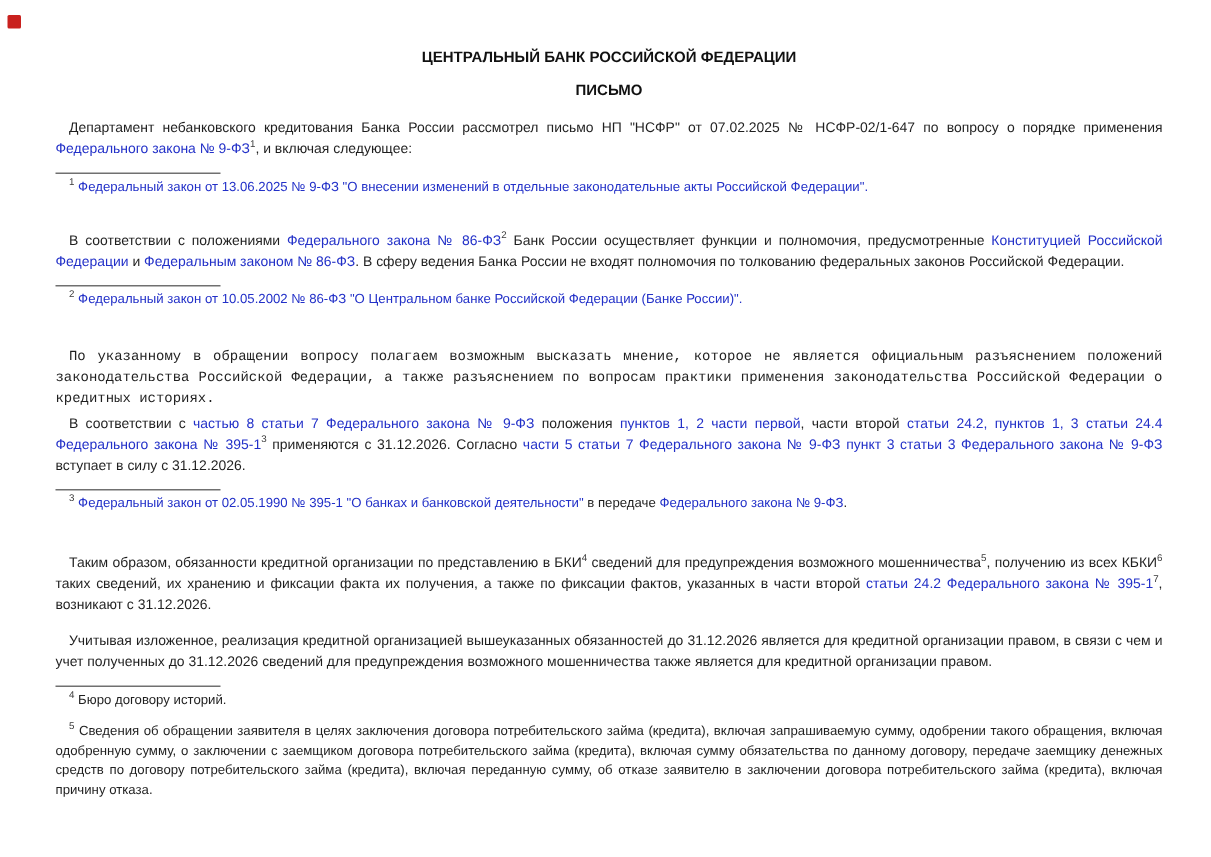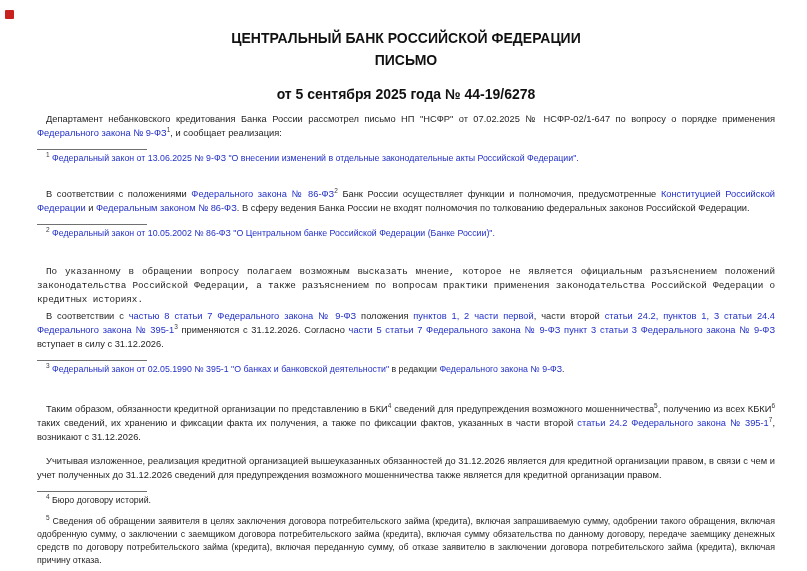--- a/index.html
+++ b/index.html
@@ -16,26 +16,26 @@
     background:#c9211e;border-radius:1px;
   }
   .doc{
     position:absolute;left:0;top:0;width:807px;
     padding:32px 32px 0 37px;
     box-sizing:border-box;
   }
   .center-bold{
     text-align:center;
     font-weight:bold;
-    font-size:14px;
+    font-size:10px;
     line-height:13px;
     color:#111111;
   }
   .org{margin-bottom:9px;}
-  .doctype{margin-bottom:21px;text-align:center;}
+  .doctype{margin-bottom:11px;text-align:center;}
   .date{margin-bottom:11px;}
   .subject{margin-bottom:30px;font-size:10.5px;}
   .para{
     font-size:9.3px;
     line-height:14px;
     text-align:justify;
     text-indent:9px;
     color:#1f1f1f;
   }
   .p2{margin-top:22px;}
@@ -70,29 +70,28 @@
   }
 </style>
 </head>
 <body>
 
 <div class="corner-mark"></div>
 
 <div class="doc">
     <div class="center-bold org"><span>ЦЕНТРАЛЬНЫЙ БАНК РОССИЙСКОЙ ФЕДЕРАЦИИ</span></div>
     <div class="center-bold doctype"><span>ПИСЬМО</span></div>
-    <div class="center-bold date"><span>от 5 сентября 2025 года № 44-19/6278</span></div>
-    <div class="para p1"><span>Департамент небанковского кредитования Банка России рассмотрел письмо НП "НСФР" от 07.02.2025 № НСФР-02/1-647 по вопросу о порядке применения </span><a class="law-link" href="#">Федерального закона № 9-ФЗ</a><sup class="fnmark">1</sup><span>, и сообщает реализация:</span></div>
+    <div class="para p1"><span>Департамент небанковского кредитования Банка России рассмотрел письмо НП "НСФР" от 07.02.2025 № НСФР-02/1-647 по вопросу о порядке применения </span><a class="law-link" href="#">Федерального закона № 9-ФЗ</a><sup class="fnmark">1</sup><span>, и включая следующее:</span></div>
     <div class="sep"></div>
     <div class="footnote"><sup class="fnmark">1</sup><span> </span><a class="law-link" href="#">Федеральный закон от 13.06.2025 № 9-ФЗ "О внесении изменений в отдельные законодательные акты Российской Федерации".</a></div>
     <div class="para p2"><span>В соответствии с положениями </span><a class="law-link" href="#">Федерального закона № 86-ФЗ</a><sup class="fnmark">2</sup><span> Банк России осуществляет функции и полномочия, предусмотренные </span><a class="law-link" href="#">Конституцией Российской Федерации</a><span> и </span><a class="law-link" href="#">Федеральным законом № 86-ФЗ</a><span>. В сферу ведения Банка России не входят полномочия по толкованию федеральных законов Российской Федерации.</span></div>
     <div class="sep"></div>
     <div class="footnote"><sup class="fnmark">2</sup><span> </span><a class="law-link" href="#">Федеральный закон от 10.05.2002 № 86-ФЗ "О Центральном банке Российской Федерации (Банке России)".</a></div>
     <div class="para p3"><span>По указанному в обращении вопросу полагаем возможным высказать мнение, которое не является официальным разъяснением положений законодательства Российской Федерации, а также разъяснением по вопросам практики применения законодательства Российской Федерации о кредитных историях.</span></div>
     <div class="para p4"><span>В соответствии с </span><a class="law-link" href="#">частью 8 статьи 7 Федерального закона № 9-ФЗ</a><span> положения </span><a class="law-link" href="#">пунктов 1, 2 части первой</a><span>, части второй </span><a class="law-link" href="#">статьи 24.2, пунктов 1, 3 статьи 24.4 Федерального закона № 395-1</a><sup class="fnmark">3</sup><span> применяются с 31.12.2026. Согласно </span><a class="law-link" href="#">части 5 статьи 7 Федерального закона № 9-ФЗ</a><span> </span><a class="law-link" href="#">пункт 3 статьи 3 Федерального закона № 9-ФЗ</a><span> вступает в силу с 31.12.2026.</span></div>
     <div class="sep"></div>
-    <div class="footnote"><sup class="fnmark">3</sup><span> </span><a class="law-link" href="#">Федеральный закон от 02.05.1990 № 395-1 "О банках и банковской деятельности"</a><span> в редакции </span><a class="law-link" href="#">Федерального закона № 9-ФЗ</a><span>.</span></div>
+    <div class="footnote"><sup class="fnmark">3</sup><span> </span><a class="law-link" href="#">Федеральный закон от 02.05.1990 № 395-1 "О банках и банковской деятельности"</a><span> в передаче </span><a class="law-link" href="#">Федерального закона № 9-ФЗ</a><span>.</span></div>
     <div class="para p5"><span>Таким образом, обязанности кредитной организации по представлению в БКИ</span><sup class="fnmark">4</sup><span> сведений для предупреждения возможного мошенничества</span><sup class="fnmark">5</sup><span>, получению из всех КБКИ</span><sup class="fnmark">6</sup><span> таких сведений, их хранению и фиксации факта их получения, а также по фиксации фактов, указанных в части второй </span><a class="law-link" href="#">статьи 24.2 Федерального закона № 395-1</a><sup class="fnmark">7</sup><span>, возникают с 31.12.2026.</span></div>
     <div class="para p6"><span>Учитывая изложенное, реализация кредитной организацией вышеуказанных обязанностей до 31.12.2026 является для кредитной организации правом, в связи с чем и учет полученных до 31.12.2026 сведений для предупреждения возможного мошенничества также является для кредитной организации правом.</span></div>
     <div class="sep"></div>
     <div class="footnote"><sup class="fnmark">4</sup><span> Бюро договору историй.</span></div>
     <div class="footnote fn-last"><sup class="fnmark">5</sup><span> Сведения об обращении заявителя в целях заключения договора потребительского займа (кредита), включая запрашиваемую сумму, одобрении такого обращения, включая одобренную сумму, о заключении с заемщиком договора потребительского займа (кредита), включая сумму обязательства по данному договору, передаче заемщику денежных средств по договору потребительского займа (кредита), включая переданную сумму, об отказе заявителю в заключении договора потребительского займа (кредита), включая причину отказа.</span></div>
   </div>
 
 </body></html>

